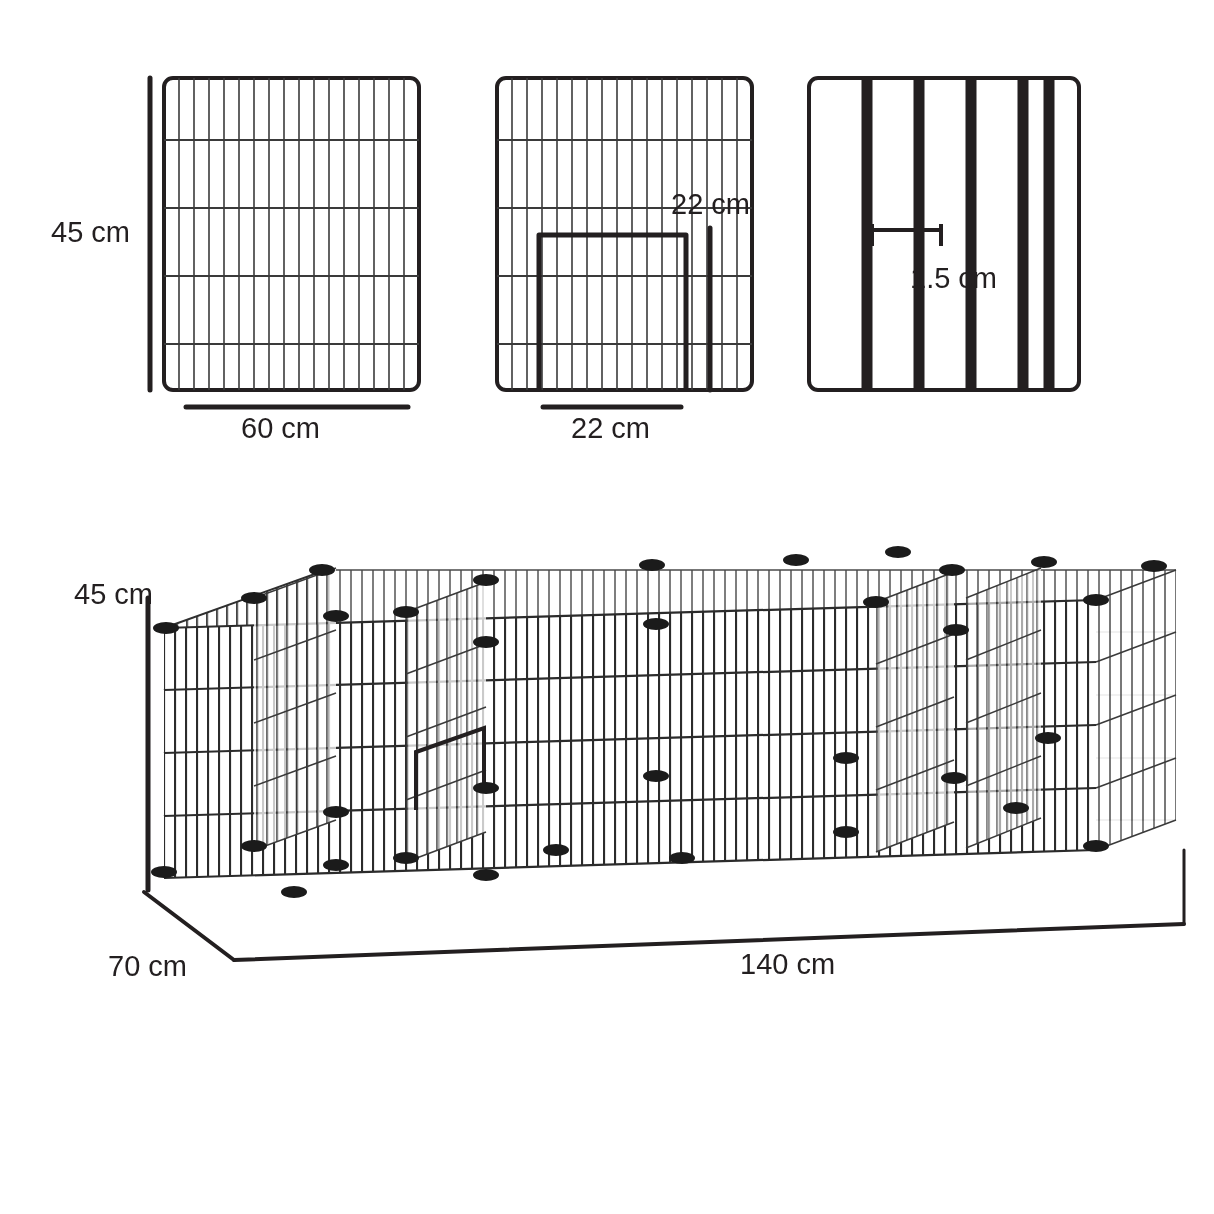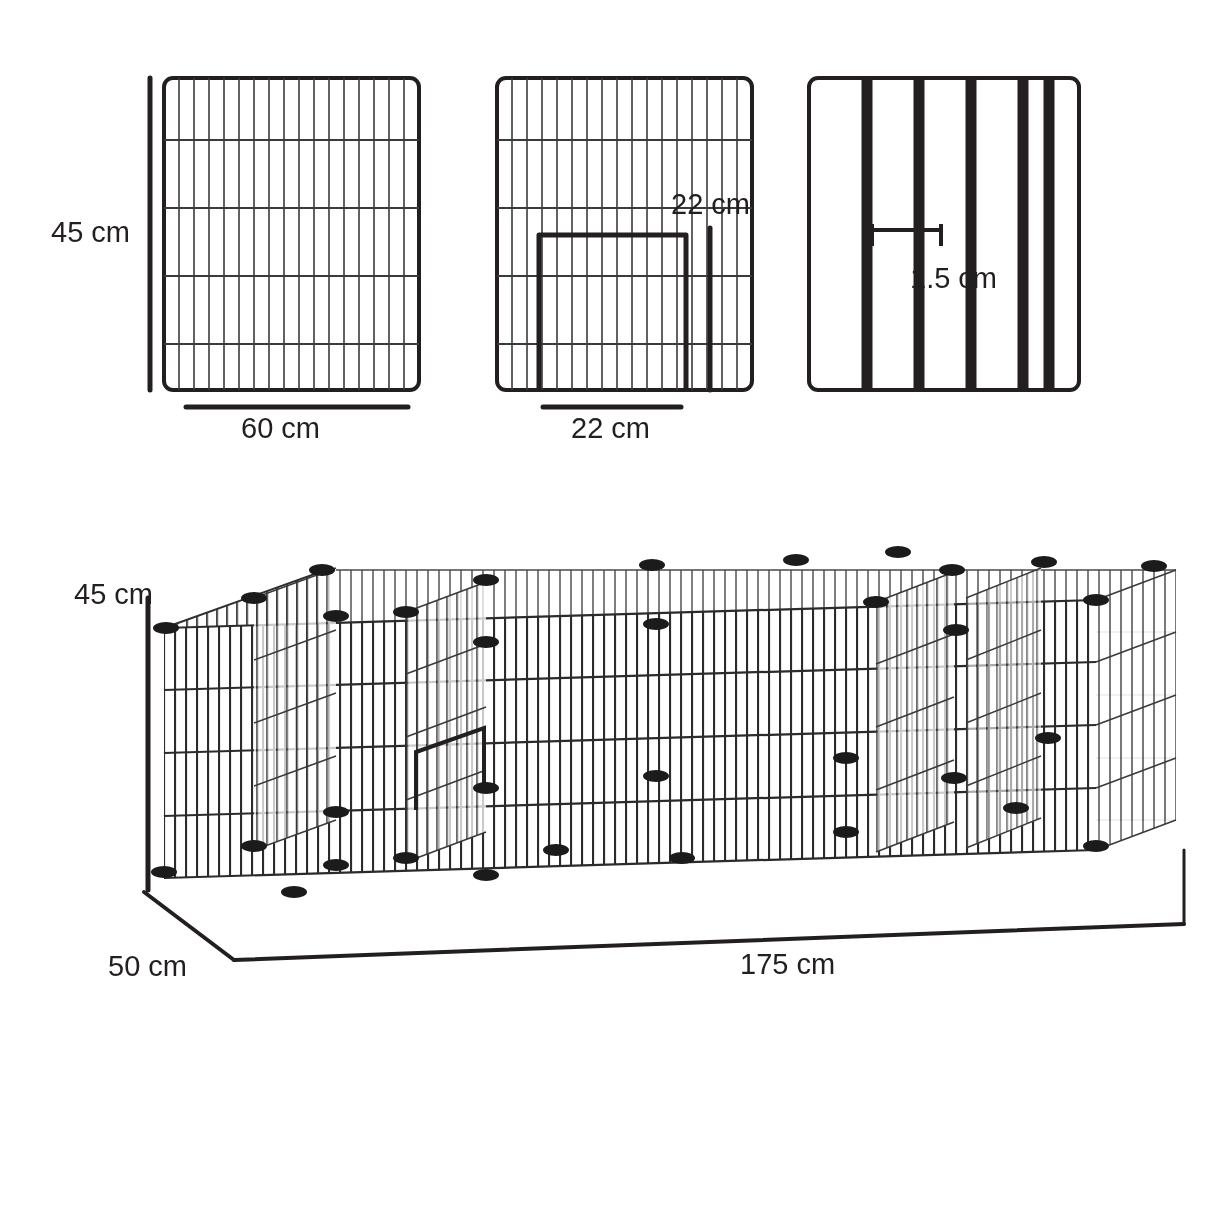--- a/index.html
+++ b/index.html
@@ -278,16 +278,16 @@
     </g>
 
     <line x1="58" y1="372" x2="148" y2="440" stroke="#231f20" stroke-width="4" stroke-linecap="round"></line>
 
     <line x1="148" y1="440" x2="1098" y2="404" stroke="#231f20" stroke-width="4" stroke-linecap="round"></line>
 
     <line x1="1098" y1="404" x2="1098" y2="330" stroke="#231f20" stroke-width="3" stroke-linecap="round"></line>
   </svg>
 
   <div class="dim-label" style="left:58px; top:578px;">45 cm</div>
-  <div class="dim-label" style="left:92px; top:950px;">50 cm</div>
-  <div class="dim-label" style="left:724px; top:948px;">175 cm</div>
+  <div class="dim-label" style="left:92px; top:950px;">70 cm</div>
+  <div class="dim-label" style="left:724px; top:948px;">140 cm</div>
 
 </div>
 
 </body></html>

